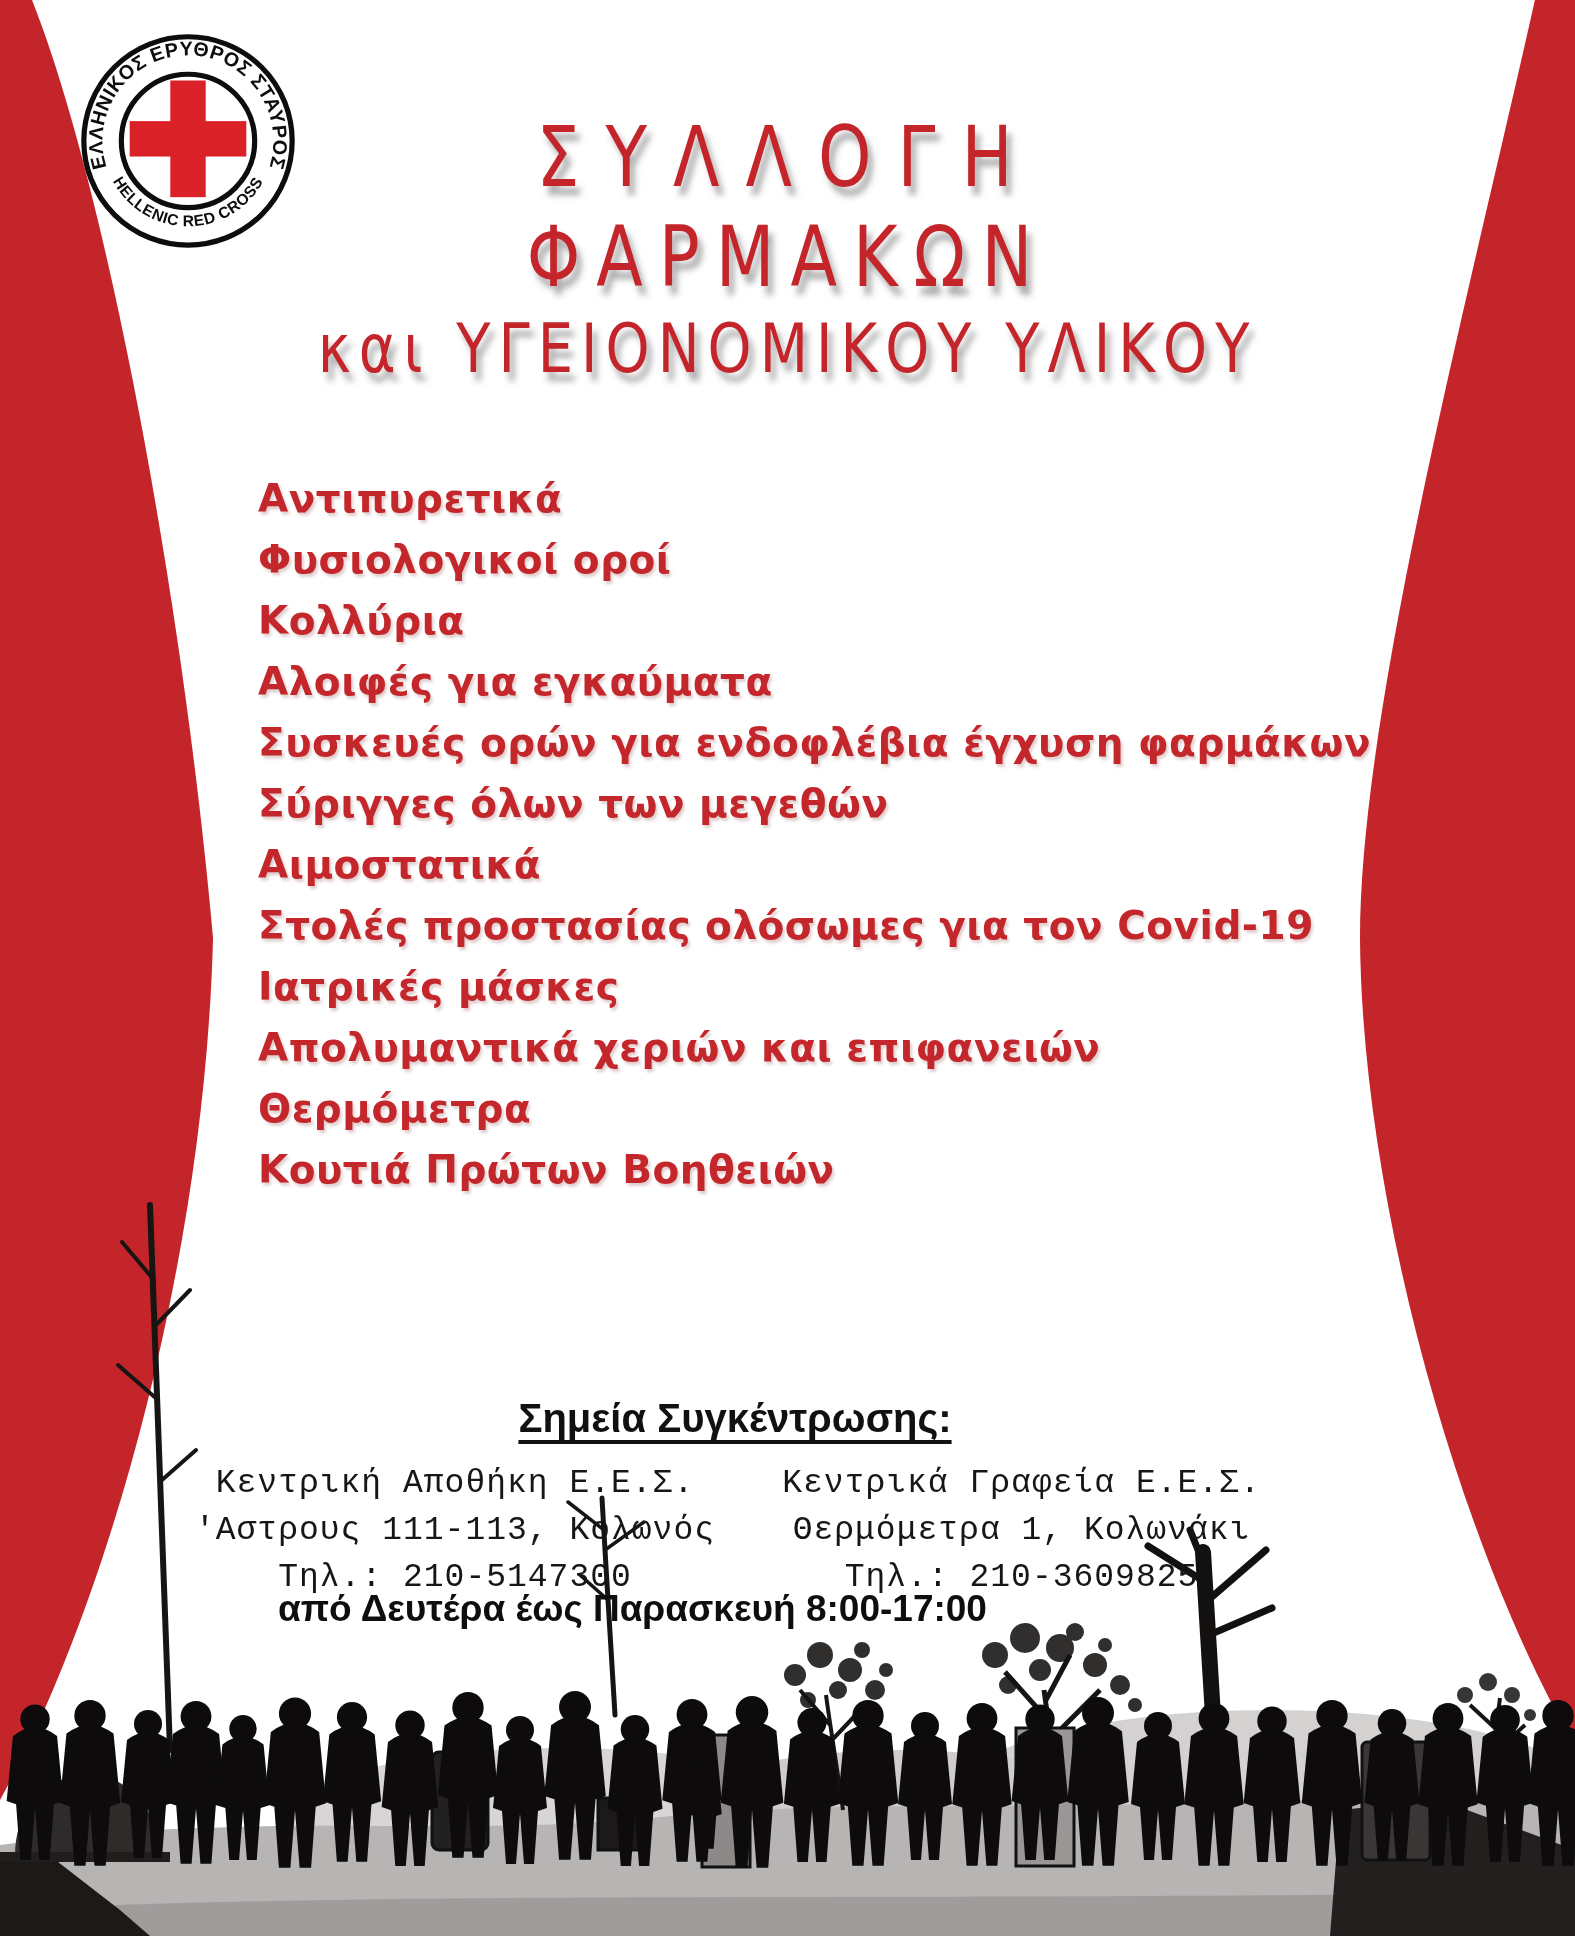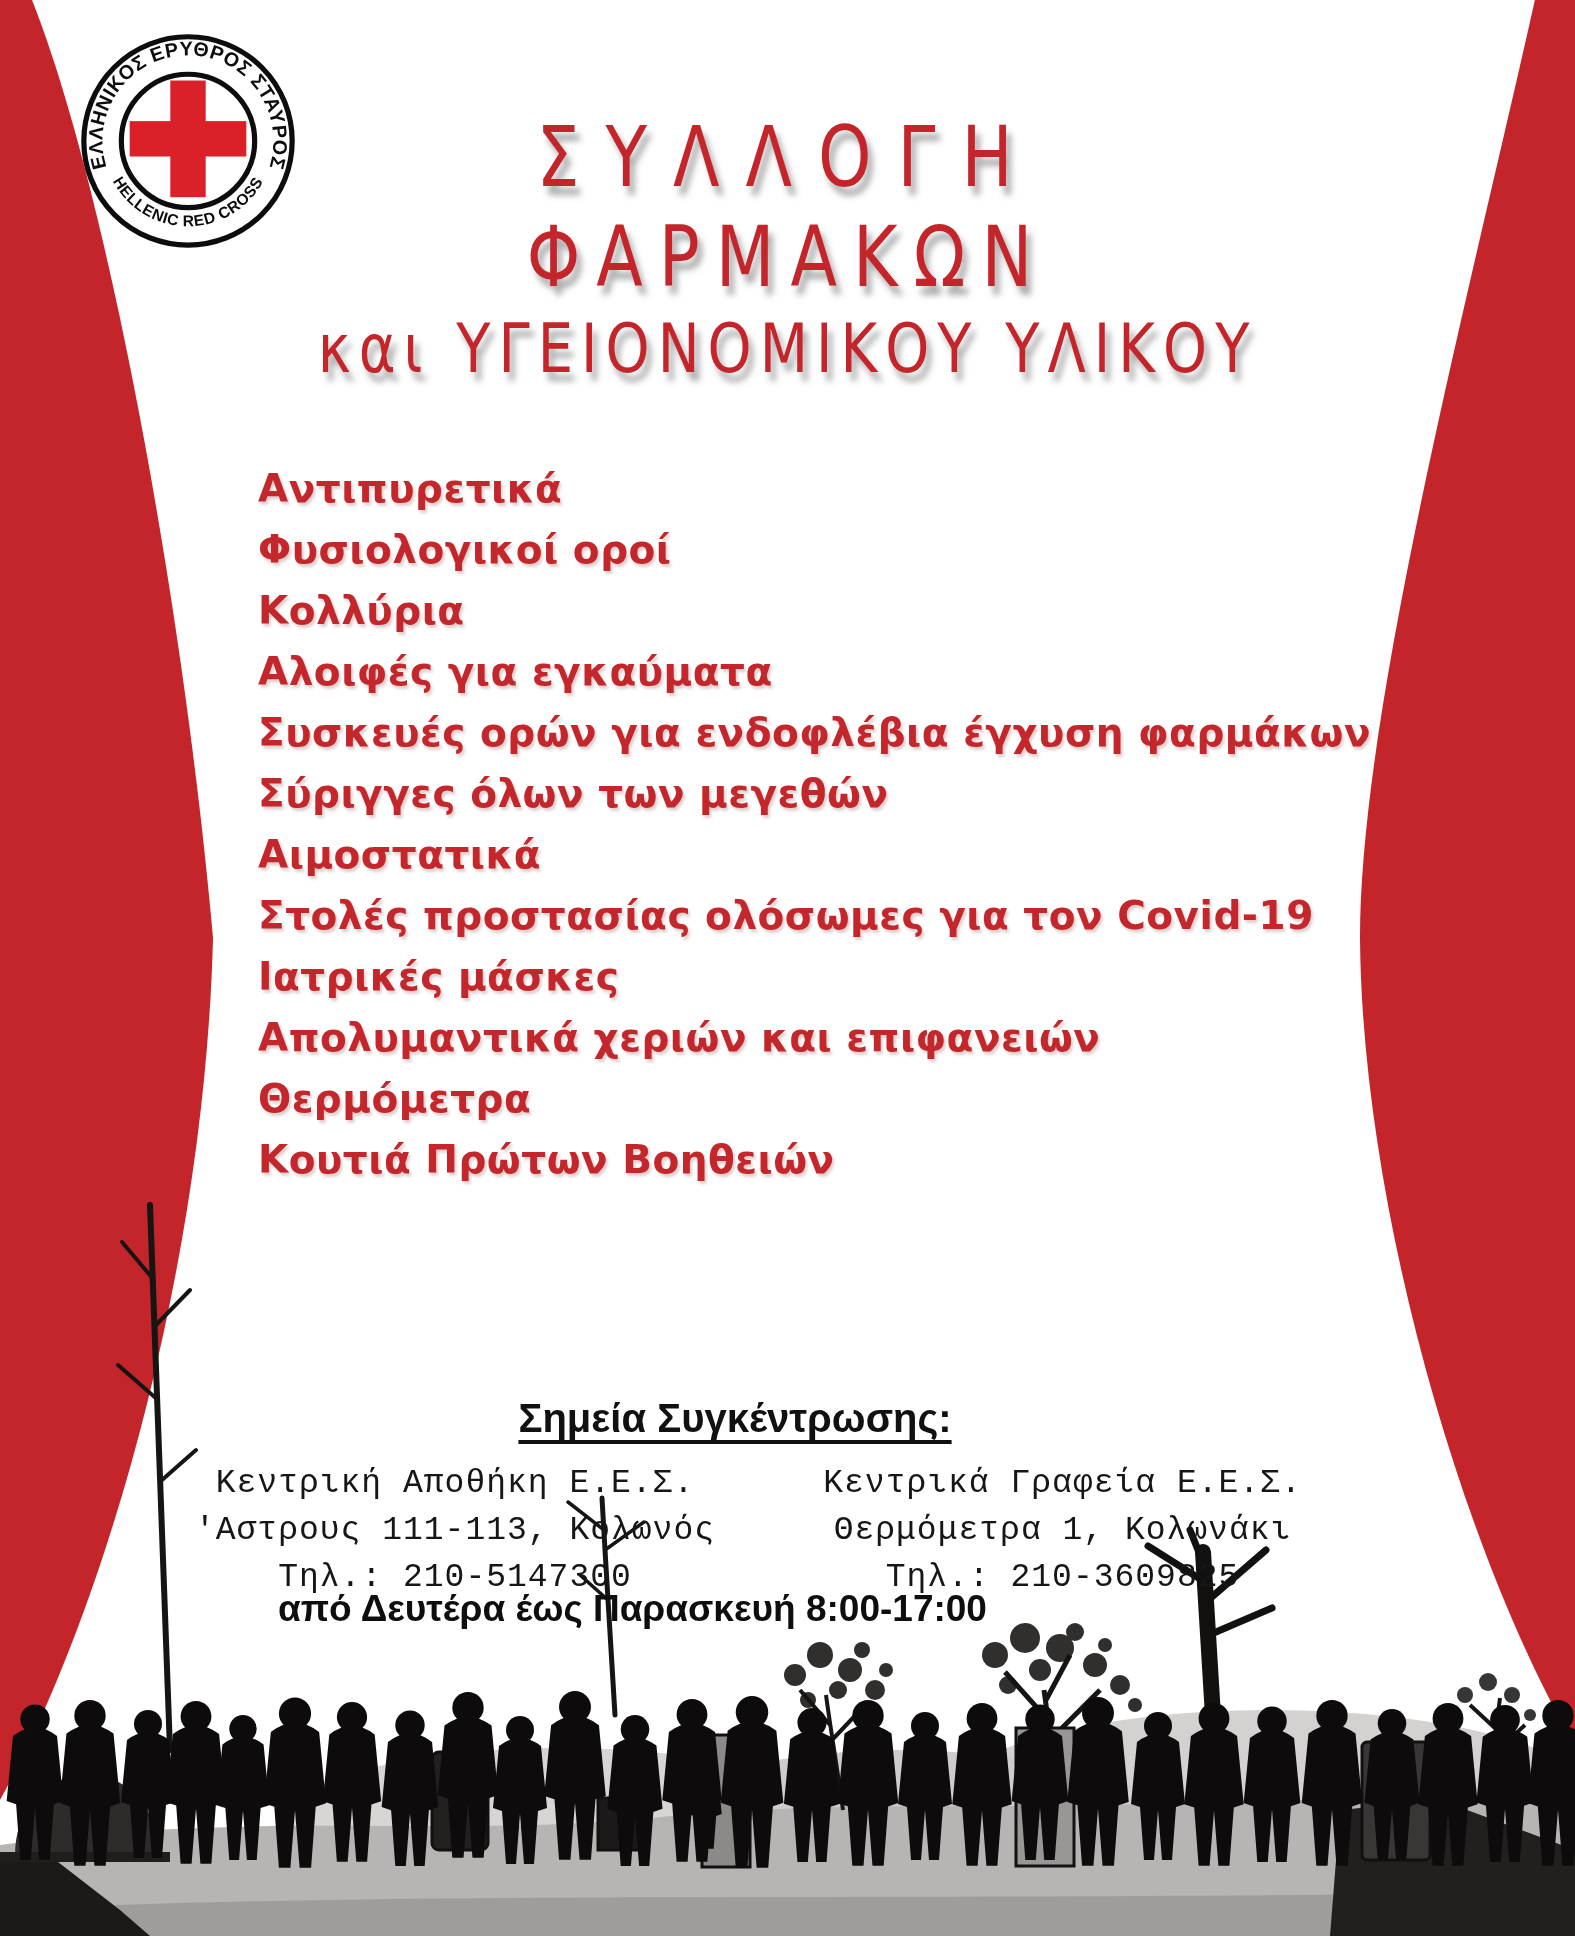--- a/index.html
+++ b/index.html
@@ -18,38 +18,38 @@
     color:#c4252a;font-family:"DejaVu Sans",sans-serif;
     transform:scaleY(1.22);transform-origin:center;
     text-shadow:5px 7px 6px rgba(70,70,70,.45);
     white-space:nowrap;z-index:4;font-weight:normal;
   }
   #title1{top:118px;font-size:68px;letter-spacing:26px;}
   #title2{top:218px;font-size:68px;letter-spacing:16px;}
   #title3{top:316px;font-size:56px;letter-spacing:8px;}
   
   #item-list{
-    position:absolute;left:258px;top:458px;z-index:4;
+    position:absolute;left:258px;top:468px;z-index:4;
     color:#c4272b;font-weight:bold;font-size:39px;letter-spacing:.5px;
     text-shadow:2px 3px 3px rgba(130,60,60,.25);
   }
   #item-list .item{display:block;height:61px;line-height:61px;white-space:nowrap;}
   
   #collect-heading{
     position:absolute;top:1396px;left:0;width:1470px;text-align:center;z-index:4;
     font-family:"Liberation Sans",sans-serif;font-weight:bold;font-size:40px;color:#111;
     text-decoration:underline;text-underline-offset:8px;text-decoration-thickness:4px;
   }
   .loc-col{
     position:absolute;z-index:4;text-align:center;
     font-family:Liberation Mono, monospace;font-size:33px;line-height:47px;
     color:#161616;letter-spacing:1px;white-space:nowrap;
   }
   #loc-left{left:180px;top:1460px;width:550px;}
-  #loc-right{left:790px;top:1460px;width:545px;}
+  #loc-right{left:749px;top:1460px;width:545px;}
   #hours{
     position:absolute;top:1588px;left:0;width:1265px;text-align:center;z-index:4;
     font-family:"Liberation Sans",sans-serif;font-weight:bold;font-size:37px;color:#0e0e0e;
     white-space:nowrap;
   }
   
   #scene{left:0;top:1150px;width:1575px;height:786px;z-index:3;}
 </style>
 </head>
 <body>

